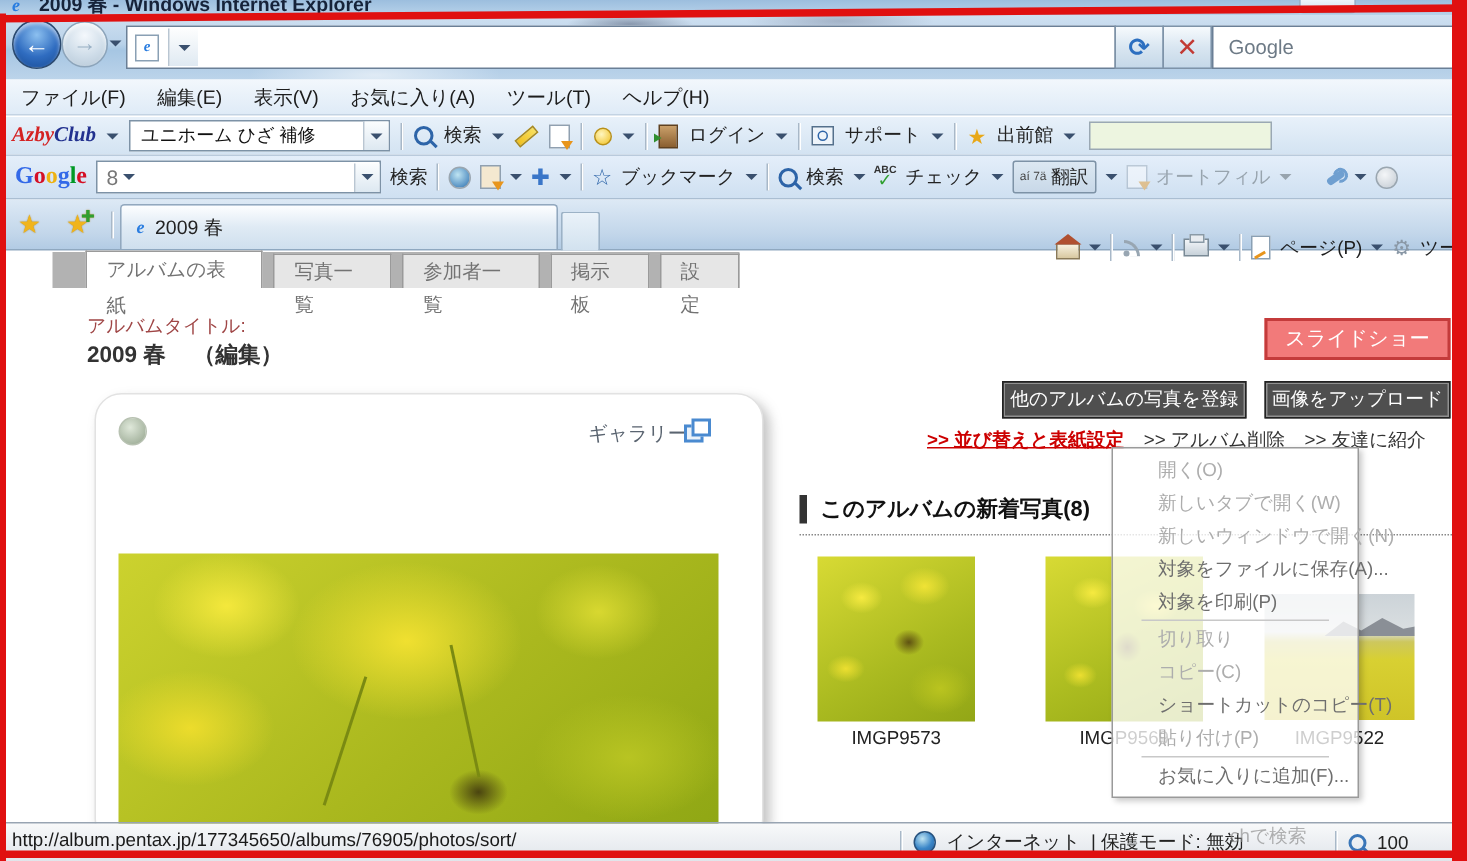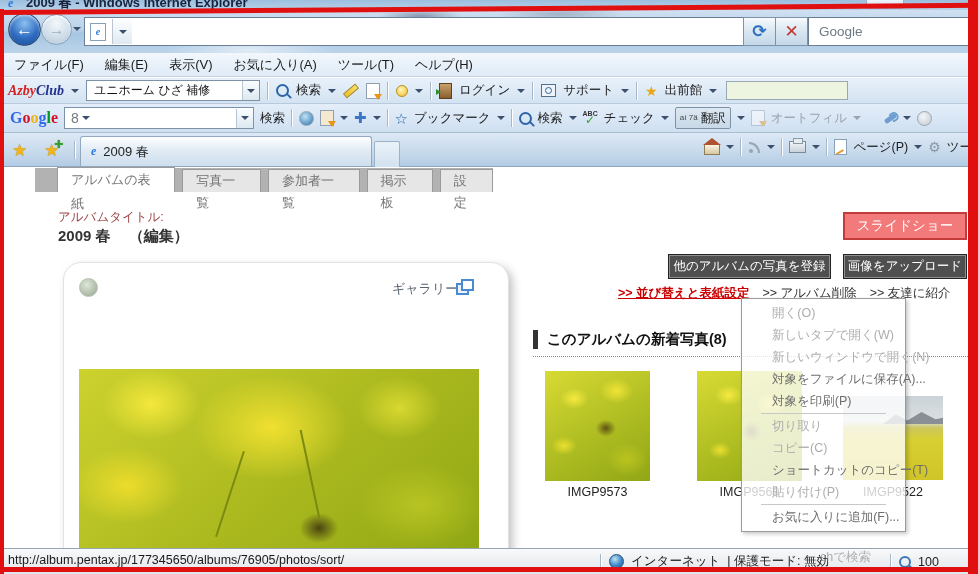--- a/index.html
+++ b/index.html
@@ -106,21 +106,21 @@
   
   #tabbar{left:0;top:133px;width:978px;height:33px;background:linear-gradient(#dde9f5,#c2d6ea 70%,#b2cbe4);
     border-bottom:1px solid #8fa8c0;}
   .favstar{position:absolute;top:7px;font-size:17px;color:#f0b41c;text-shadow:0 0 1px #a87c10;}
   #fav-add .plus{position:absolute;right:-4px;top:-2px;color:#2f9f2f;font-size:11px;font-weight:bold;}
   #tab-active{position:absolute;left:80px;top:3px;width:292px;height:30px;
     background:linear-gradient(#fdfeff,#dfeaf4 50%,#cfdfee);border:1px solid #92a8be;border-bottom:none;
     border-radius:3px 3px 0 0;display:flex;align-items:center;gap:7px;padding-left:10px;box-sizing:border-box;}
   #tab-stub{position:absolute;left:374px;top:8px;width:24px;height:25px;
     background:linear-gradient(#eaf2f9,#d2e2ef);border:1px solid #9cb2c6;border-bottom:none;border-radius:2px 2px 0 0;}
-  #tabbar-right{position:absolute;right:6px;top:5px;display:flex;align-items:center;gap:6px;font-size:12.5px;color:#1c1c1c;}
+  #tabbar-right{position:absolute;right:6px;top:23px;display:flex;align-items:center;gap:6px;font-size:12.5px;color:#1c1c1c;}
   .home{width:14px;height:9px;background:linear-gradient(#f8f2e0,#d8c8a0);border:1px solid #8a7a58;position:relative;display:inline-block;margin-top:4px;}
   .home:before{content:"";position:absolute;left:-2px;top:-7px;border-left:9px solid transparent;
     border-right:9px solid transparent;border-bottom:7px solid #b05030;}
   .printer{width:15px;height:10px;background:linear-gradient(#f2f5f8,#c8d2da);border:1px solid #7a8a96;position:relative;display:inline-block;}
   .printer:before{content:"";position:absolute;left:3px;top:-4px;width:8px;height:4px;background:#e8ecf0;border:1px solid #8a9aa6;}
   .gear{color:#8a98a6;font-size:14px;line-height:1;}
   .pageicon{width:11px;height:14px;background:#fff;border:1px solid #8aa0b4;position:relative;display:inline-block;}
   .pageicon:after{content:"";position:absolute;left:1px;bottom:1px;width:8px;height:2px;background:#e8951c;transform:rotate(-30deg);}
   .rss{width:13px;height:13px;position:relative;display:inline-block;}
   .rss i{position:absolute;left:1px;bottom:1px;width:4px;height:4px;border-radius:50%;background:#98a6b2;}

